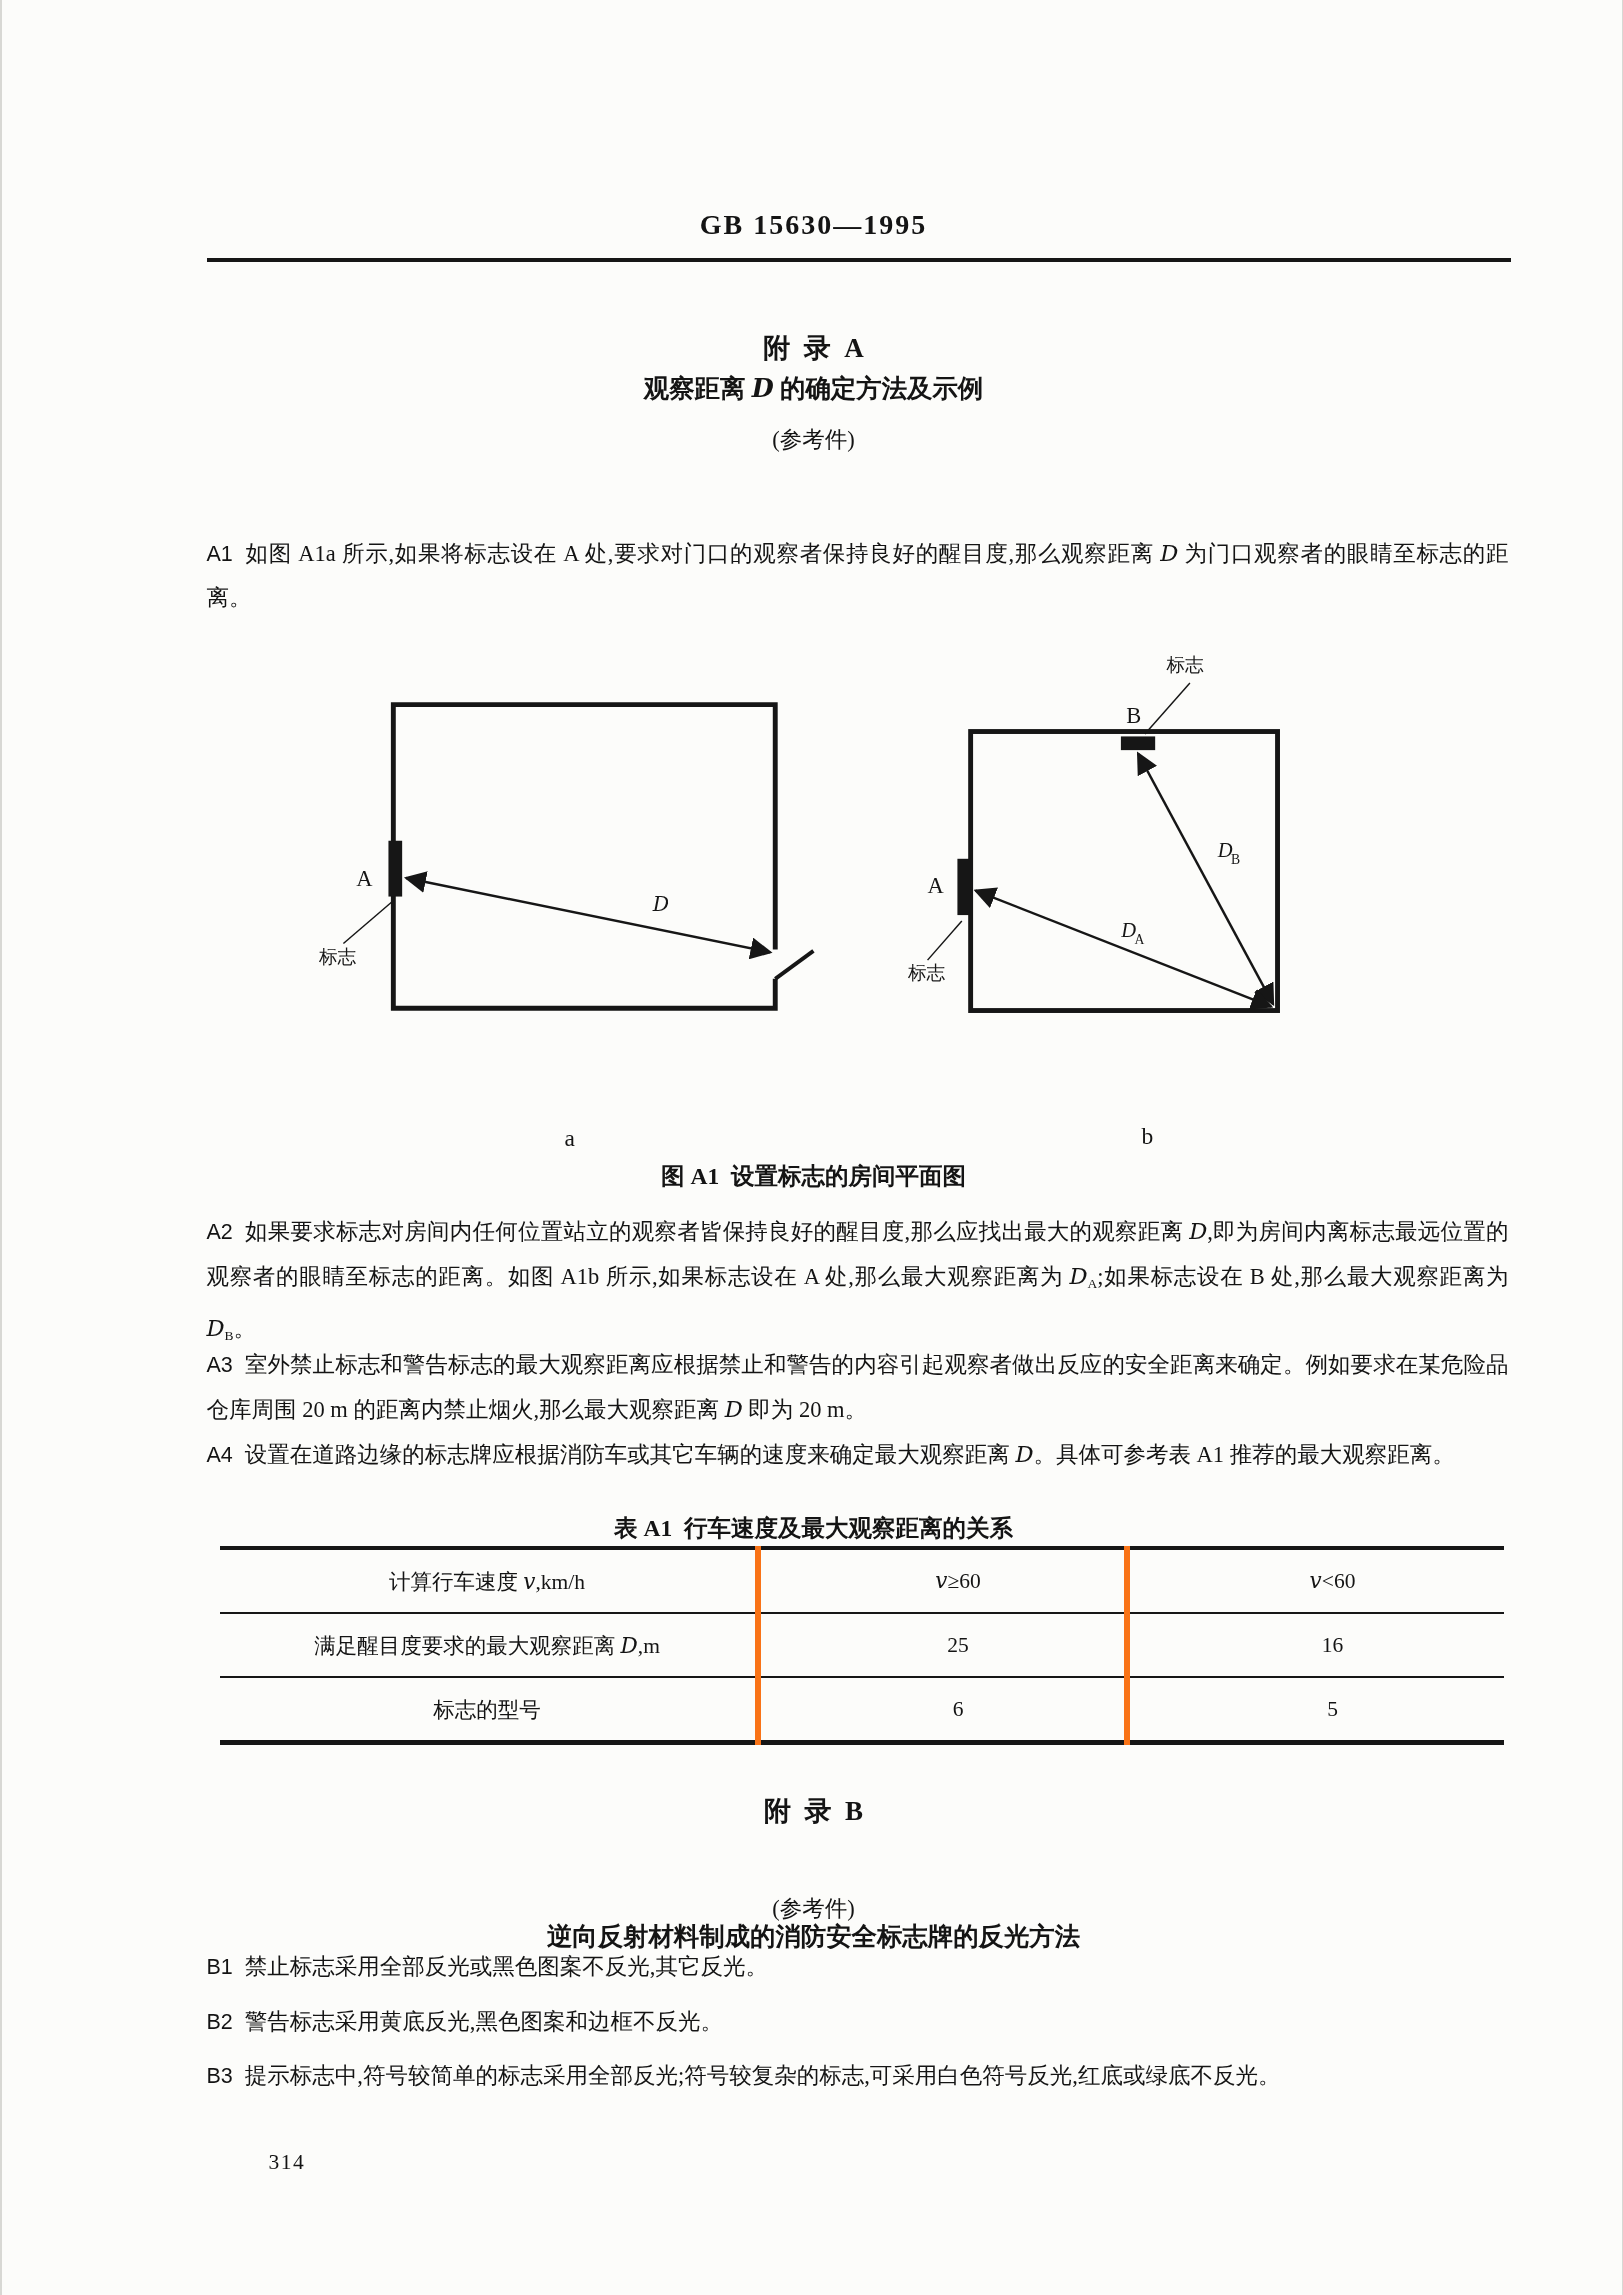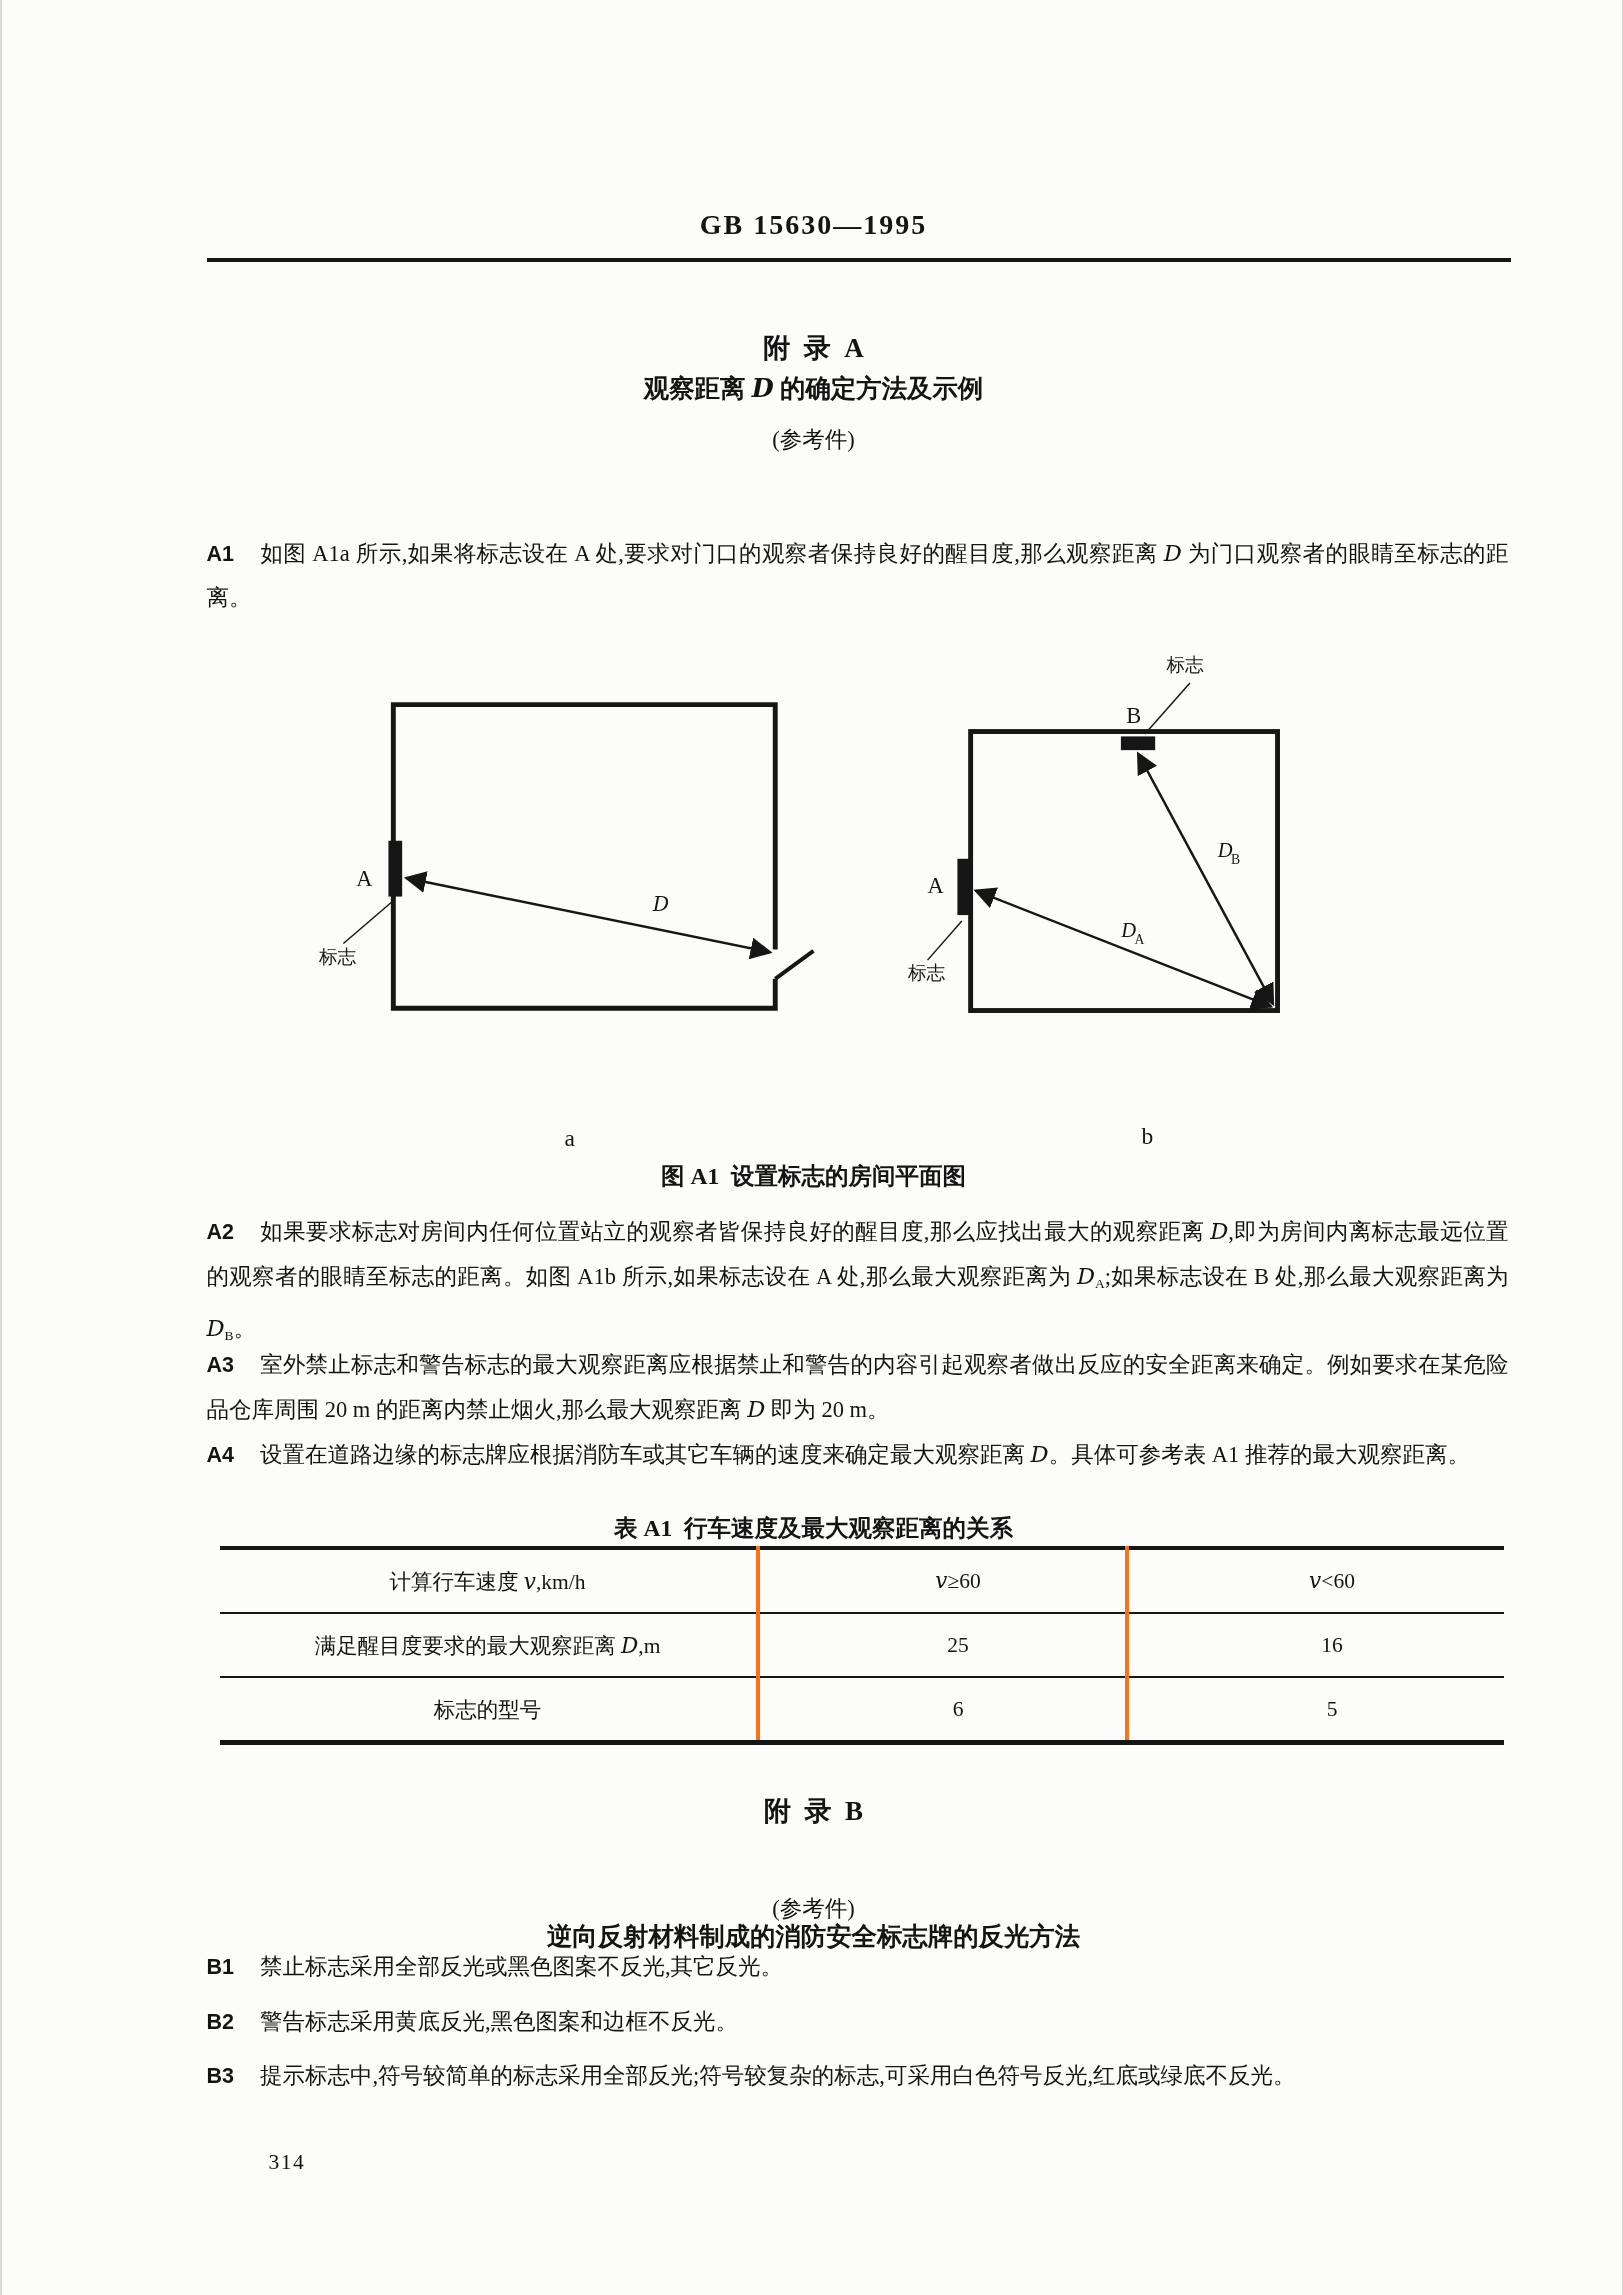--- a/index.html
+++ b/index.html
@@ -12,32 +12,32 @@
   .abs{position:absolute;}
   .center{left:0;width:1624px;text-align:center;}
   .pre{white-space:pre-wrap;}
   .hdr{font-size:28px;font-weight:bold;letter-spacing:2px;}
   .rule{background:#161616;}
   .h1{font-size:27px;font-weight:bold;}
   .h2{font-size:25.4px;font-weight:bold;}
   .note{font-size:22.5px;}
   .body-line,.para{font-size:22.5px;line-height:44px;}
   .para{left:205px;width:1302px;text-align:justify;}
-  .para .lbl{font-weight:bold;margin-right:26px;font-family:"Liberation Sans","DejaVu Sans",sans-serif;font-size:21.5px;}
+  .para .lbl{font-weight:normal;margin-right:12px;font-family:"Liberation Sans","DejaVu Sans",sans-serif;font-size:21.5px;}
   .var{font-family:"DejaVu Serif",serif;font-style:italic;}
   .sub{font-size:0.6em;vertical-align:-0.28em;}
   .caption{font-size:23.5px;font-weight:bold;}
   .fig-sub{font-size:23.5px;}
   .tbl{border-collapse:collapse;table-layout:fixed;width:1284px;
        border-top:4.9px solid #161616;border-bottom:5.4px solid #161616;}
   .tbl tr{border-bottom:2.9px solid #161616;}
   .tbl tr:last-child{border-bottom:none;}
   .tbl td{height:62px;text-align:center;vertical-align:middle;
           font-size:21.5px;padding:0;}
-  .tbl td+td{border-left:4px solid #f97316;padding-left:32px;}
+  .tbl td+td{border-left:6px solid #f97316;padding-left:32px;}
   .pgnum{font-size:21.5px;letter-spacing:1.5px;}
   svg .ink{stroke:#161616;fill:none;}
   svg text{fill:#161616;font-family:"Liberation Serif","DejaVu Serif",serif;}
 </style>
 </head>
 <body>
 
 <div class="page">
 
   <div class="abs center hdr" style="top:209px;">GB 15630—1995</div>

